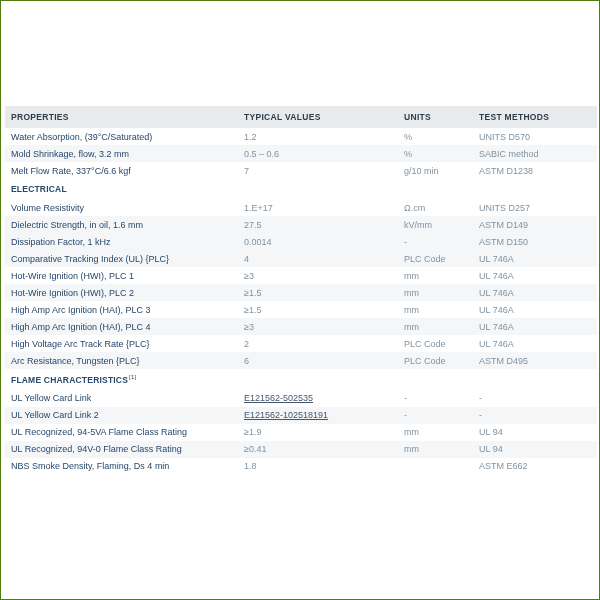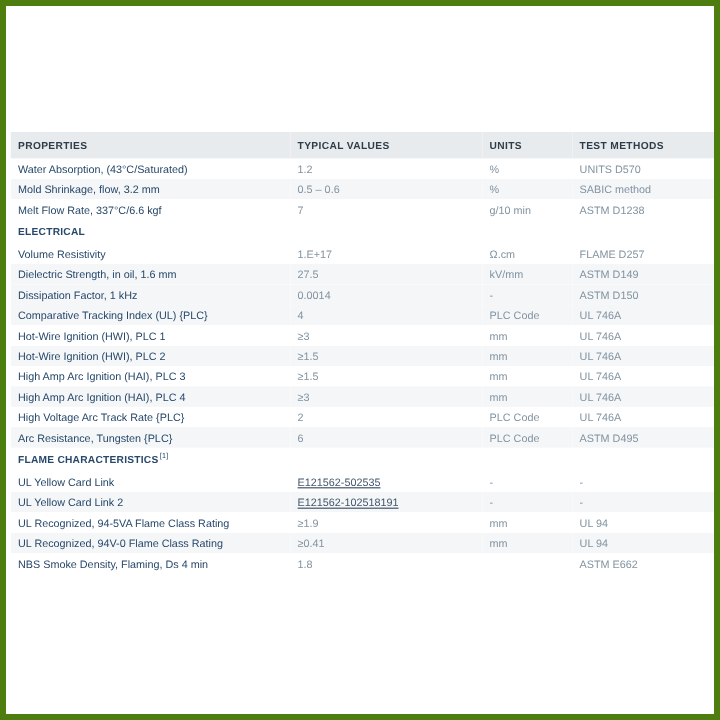--- a/index.html
+++ b/index.html
@@ -5,21 +5,21 @@
   * { margin: 0; padding: 0; box-sizing: border-box; }
   html, body { background: #ffffff; }
   body {
     font-family: "Liberation Sans", sans-serif;
     width: 600px; height: 600px;
   }
   .page {
     position: relative;
     width: 600px; height: 600px;
     background: #ffffff;
-    border: 5px solid #4d7c0f;
+    border: 1px solid #4d7c0f;
     overflow: hidden;
   }
   table.props {
     position: absolute;
     top: 105px; left: 4px;
     width: 592px;
     border-collapse: collapse;
     table-layout: fixed;
   }
   thead th {
@@ -77,21 +77,21 @@
     <thead>
       <tr>
         <th>PROPERTIES</th>
         <th>TYPICAL VALUES</th>
         <th>UNITS</th>
         <th>TEST METHODS</th>
       </tr>
     </thead>
     <tbody id="table-body">
         <tr class="data-row">
-          <td class="cell-property">Water Absorption, (43°C/Saturated)</td>
+          <td class="cell-property">Water Absorption, (39°C/Saturated)</td>
           <td class="cell-value">1.2</td>
           <td class="cell-units">%</td>
           <td class="cell-method">UNITS D570</td>
         </tr>
         <tr class="data-row striped">
           <td class="cell-property">Mold Shrinkage, flow, 3.2 mm</td>
           <td class="cell-value">0.5 – 0.6</td>
           <td class="cell-units">%</td>
           <td class="cell-method">SABIC method</td>
         </tr>
@@ -101,21 +101,21 @@
           <td class="cell-units">g/10 min</td>
           <td class="cell-method">ASTM D1238</td>
         </tr>
         <tr class="section-row">
           <td colspan="4">ELECTRICAL</td>
         </tr>
         <tr class="data-row">
           <td class="cell-property">Volume Resistivity</td>
           <td class="cell-value">1.E+17</td>
           <td class="cell-units">Ω.cm</td>
-          <td class="cell-method">FLAME D257</td>
+          <td class="cell-method">UNITS D257</td>
         </tr>
         <tr class="data-row striped">
           <td class="cell-property">Dielectric Strength, in oil, 1.6 mm</td>
           <td class="cell-value">27.5</td>
           <td class="cell-units">kV/mm</td>
           <td class="cell-method">ASTM D149</td>
         </tr>
         <tr class="data-row striped">
           <td class="cell-property">Dissipation Factor, 1 kHz</td>
           <td class="cell-value">0.0014</td>

